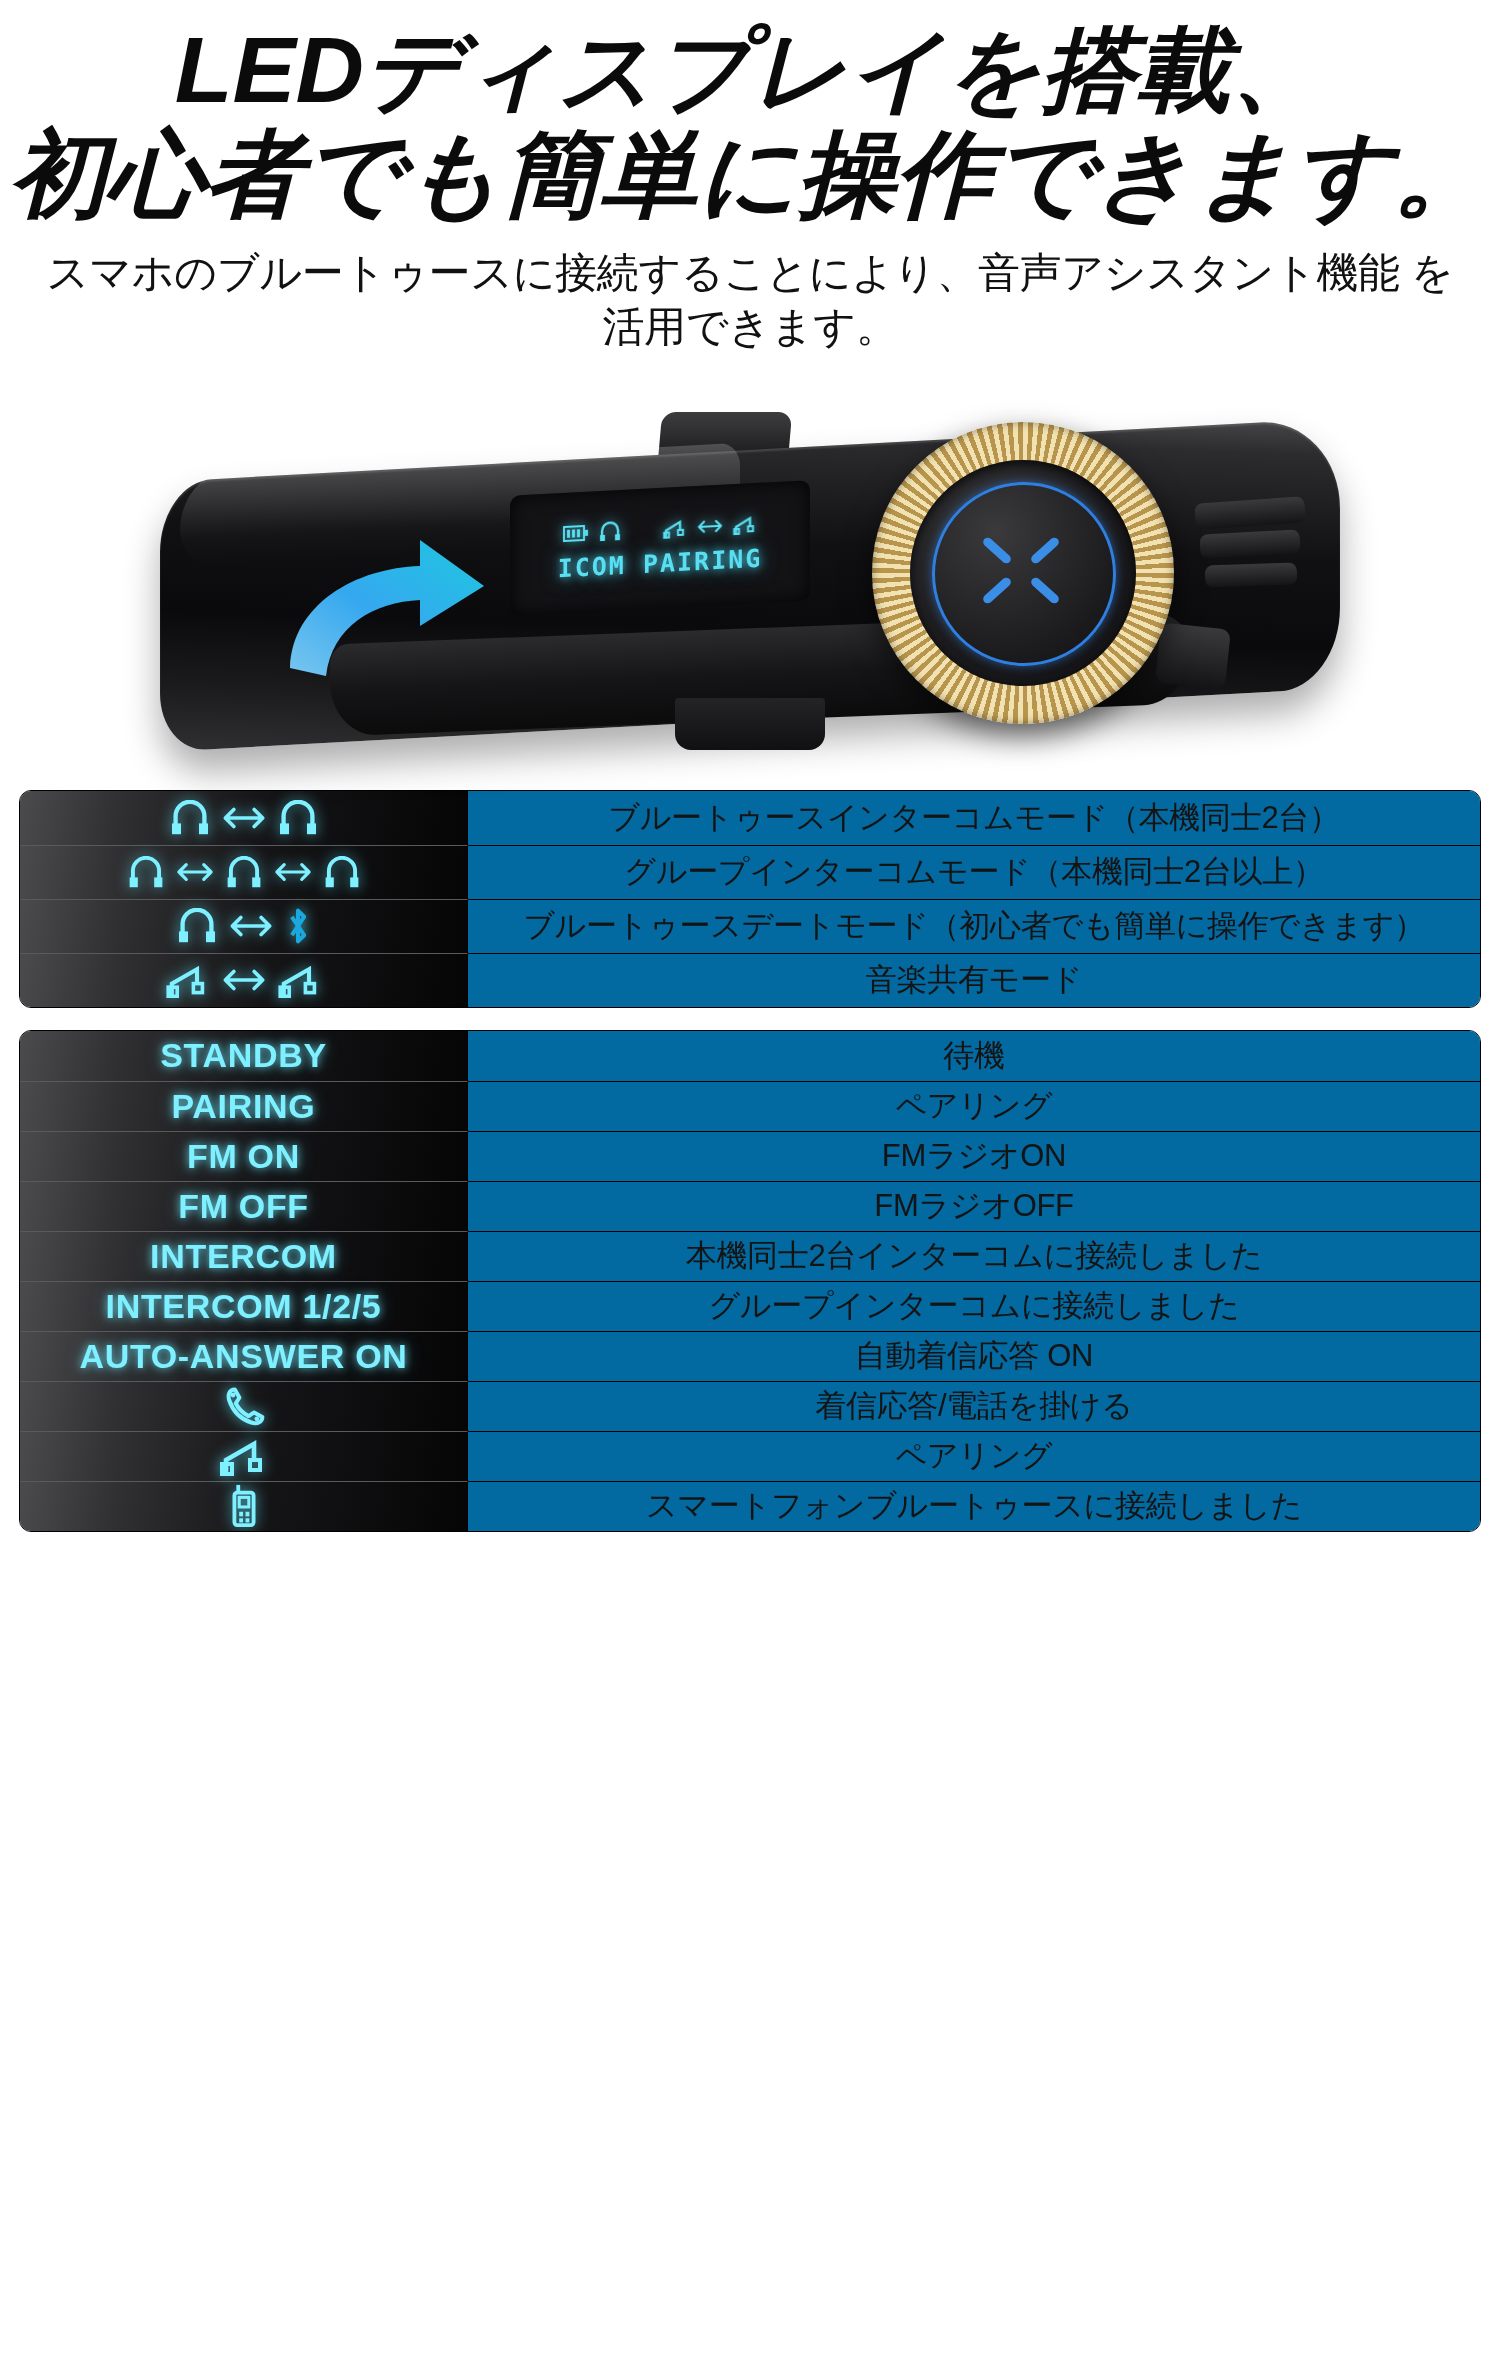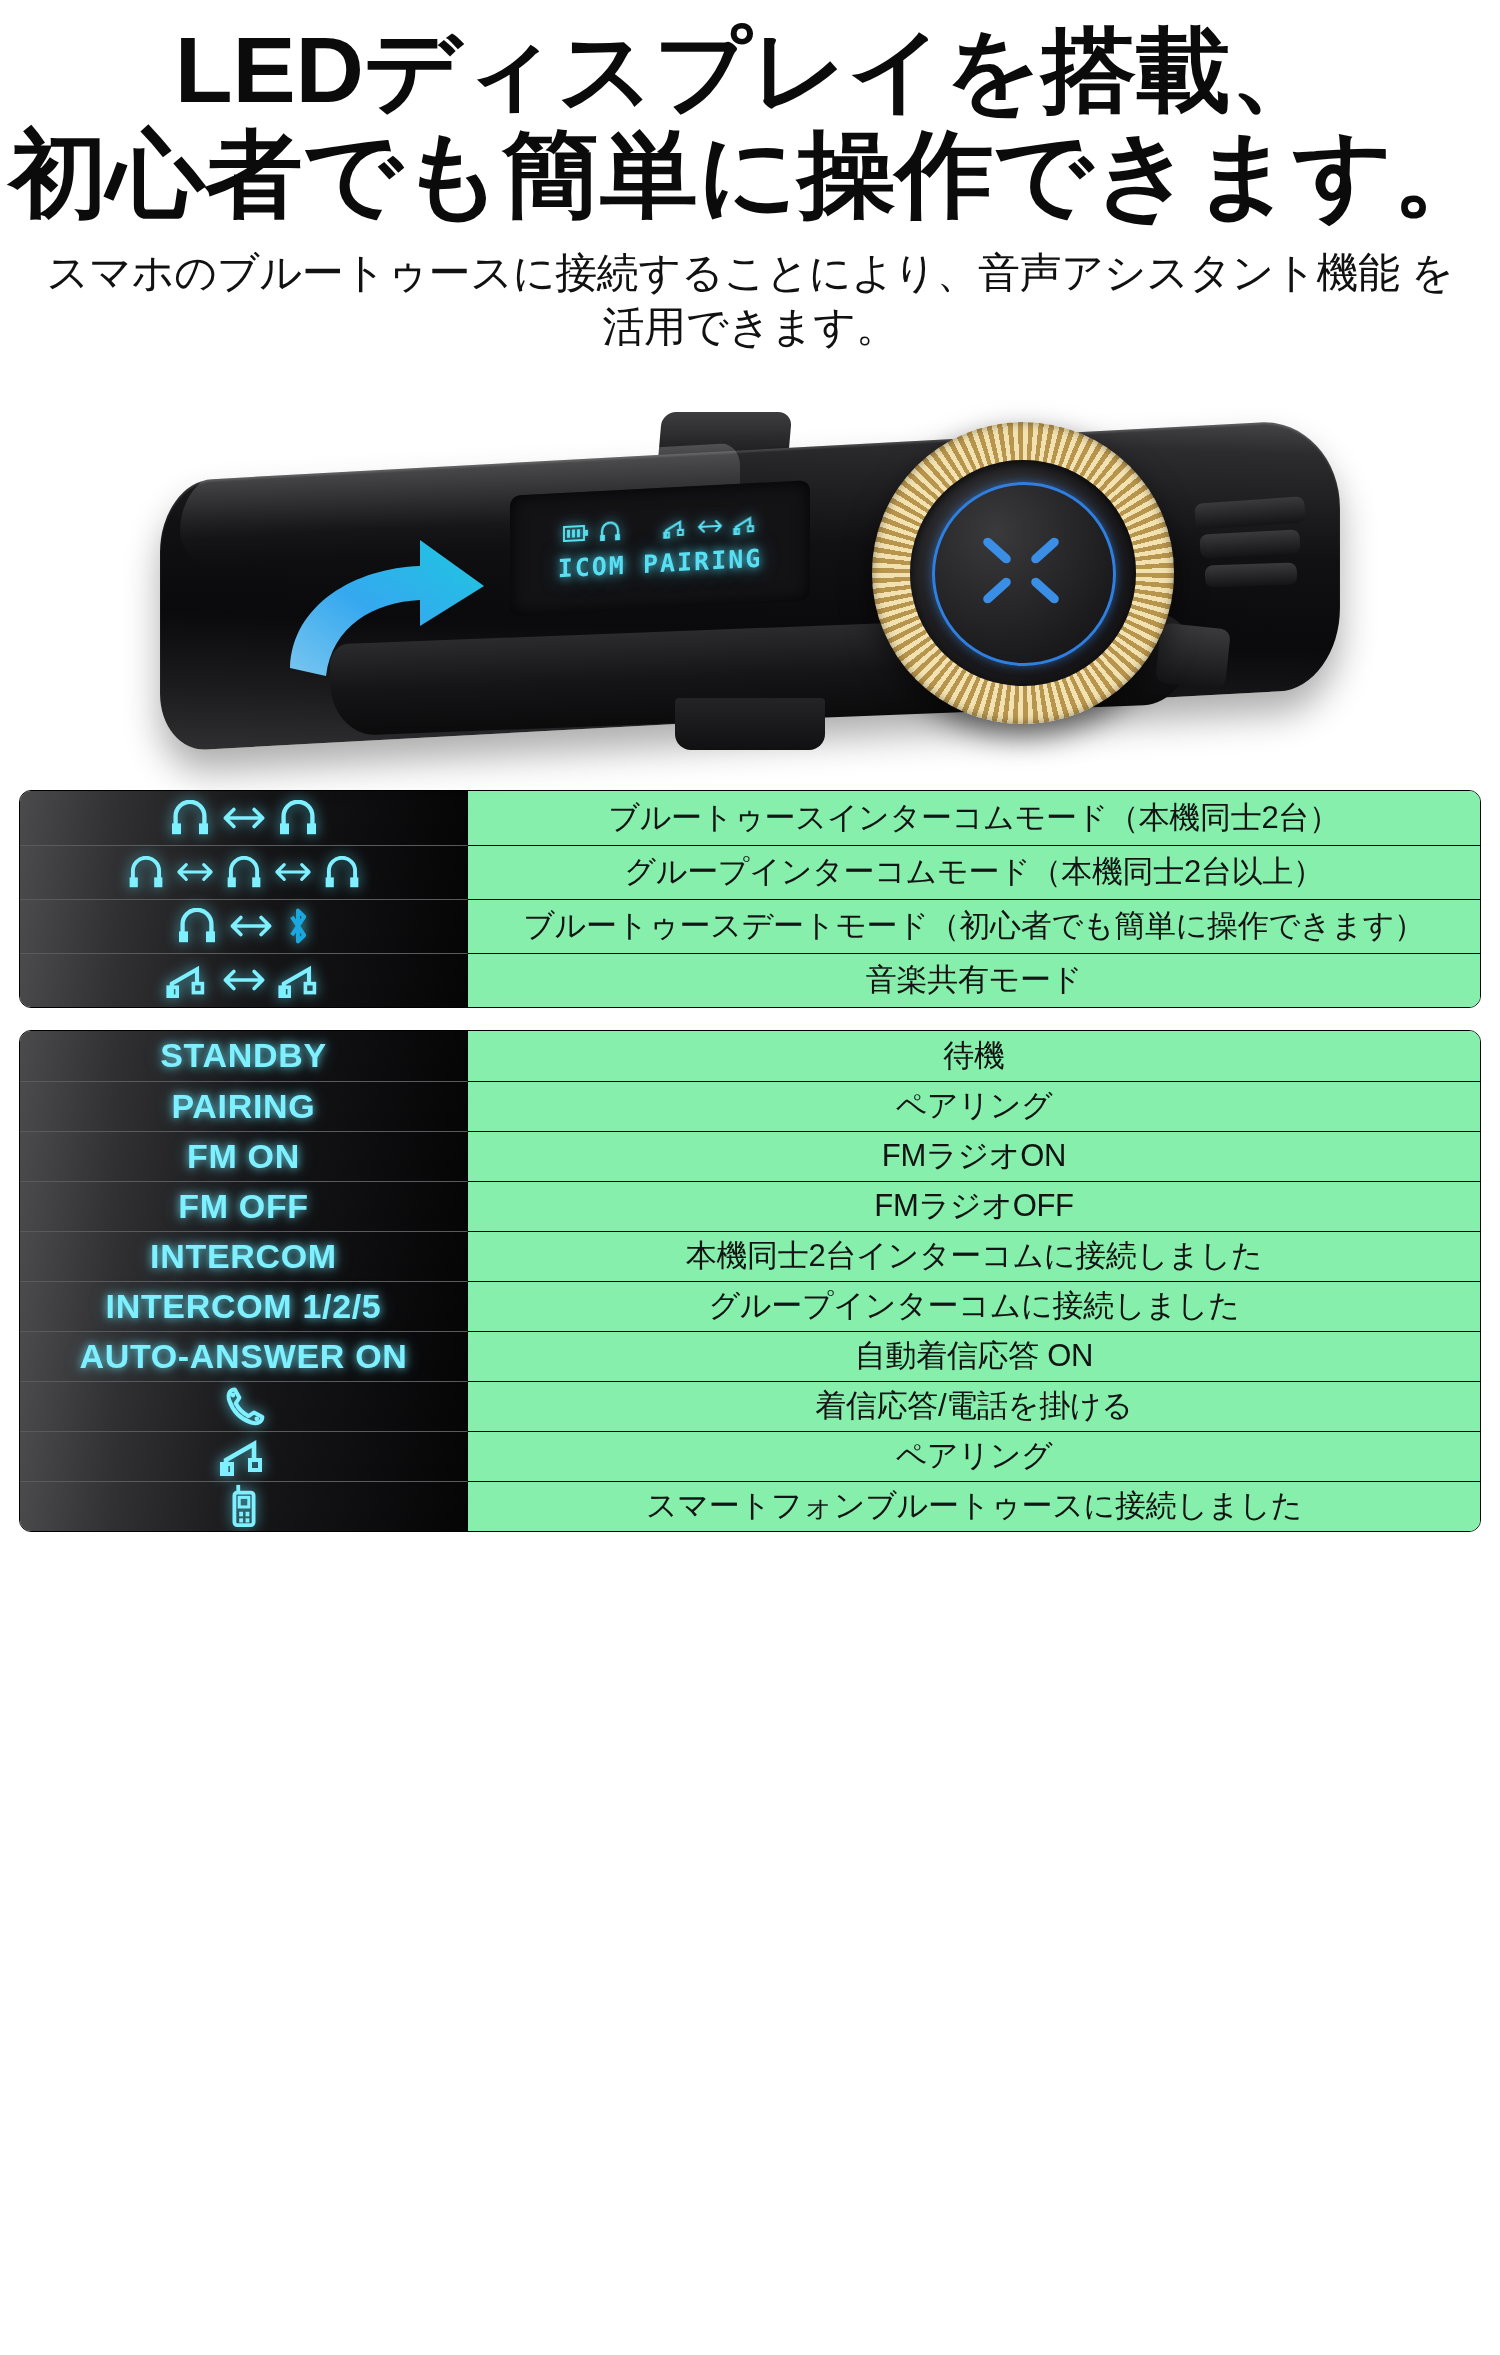--- a/index.html
+++ b/index.html
@@ -16,20 +16,21 @@
   }
 
   
   .headline {
     text-align: center;
     font-weight: bold;
     color: #0b0b0b;
     letter-spacing: -0.01em;
     line-height: 1.06;
     padding-top: 22px;
+    font-style: italic;
   }
   .headline .line {
     display: block;
     font-size: 92px;
     transform: scaleX(1.03);
   }
   .headline .line1 { font-size: 92px; }
   .headline .line2 { font-size: 95px; margin-top: 4px; }
 
   .subhead {
@@ -240,21 +241,21 @@
     width: 445px;
     background: linear-gradient(100deg, #4b4b4d 0%, #303032 22%, #151517 55%, #050506 100%);
     text-align: center;
     vertical-align: middle;
     border-right: 1px solid #000;
     border-top: 1px solid #5a5a5c;
   }
   .tbl tr:first-child td.cell-dark { border-top: none; }
 
   td.cell-light {
-    background: #86efac;
+    background: #0369a1;
     text-align: center;
     vertical-align: middle;
     color: #141414;
     font-size: 31px;
     letter-spacing: -0.01em;
     padding: 0 10px;
   }
 
   .glyphrow {
     display: flex;

